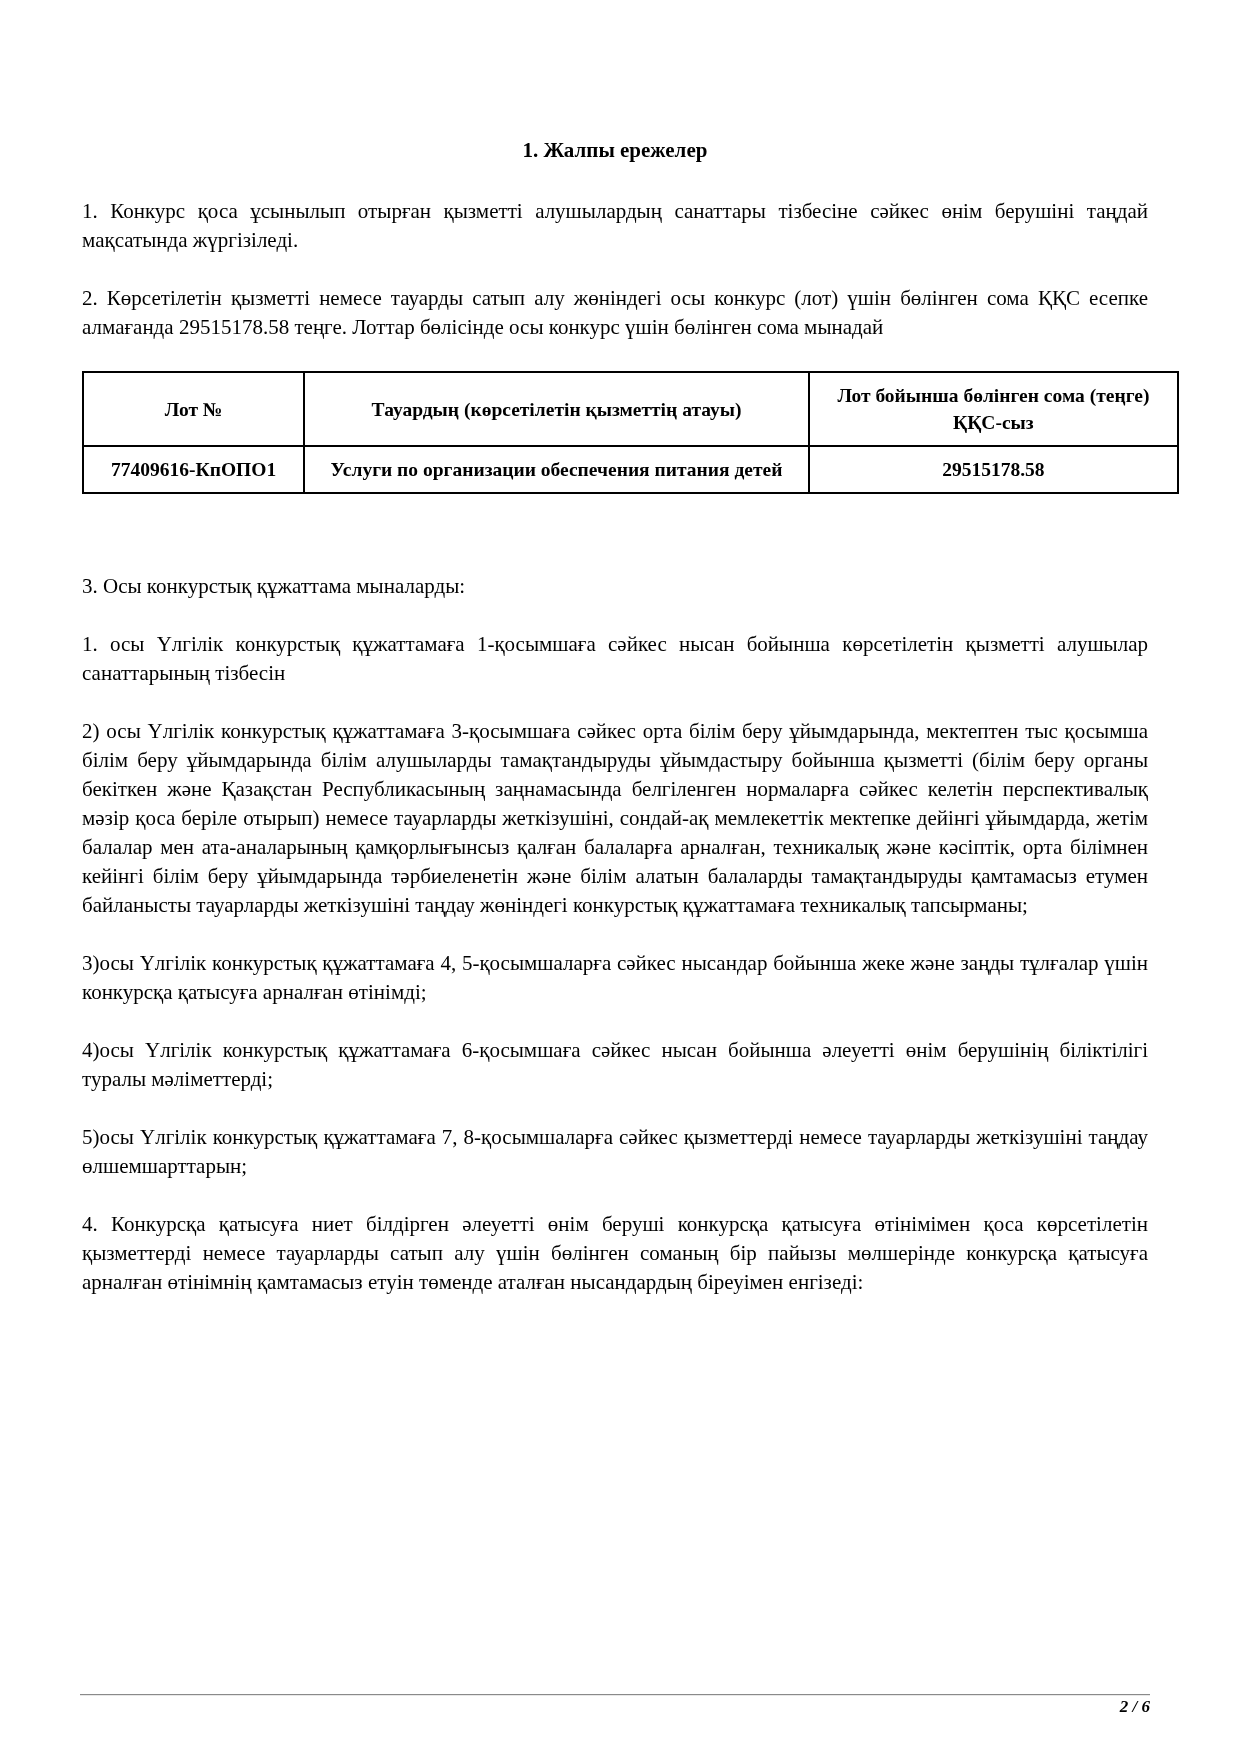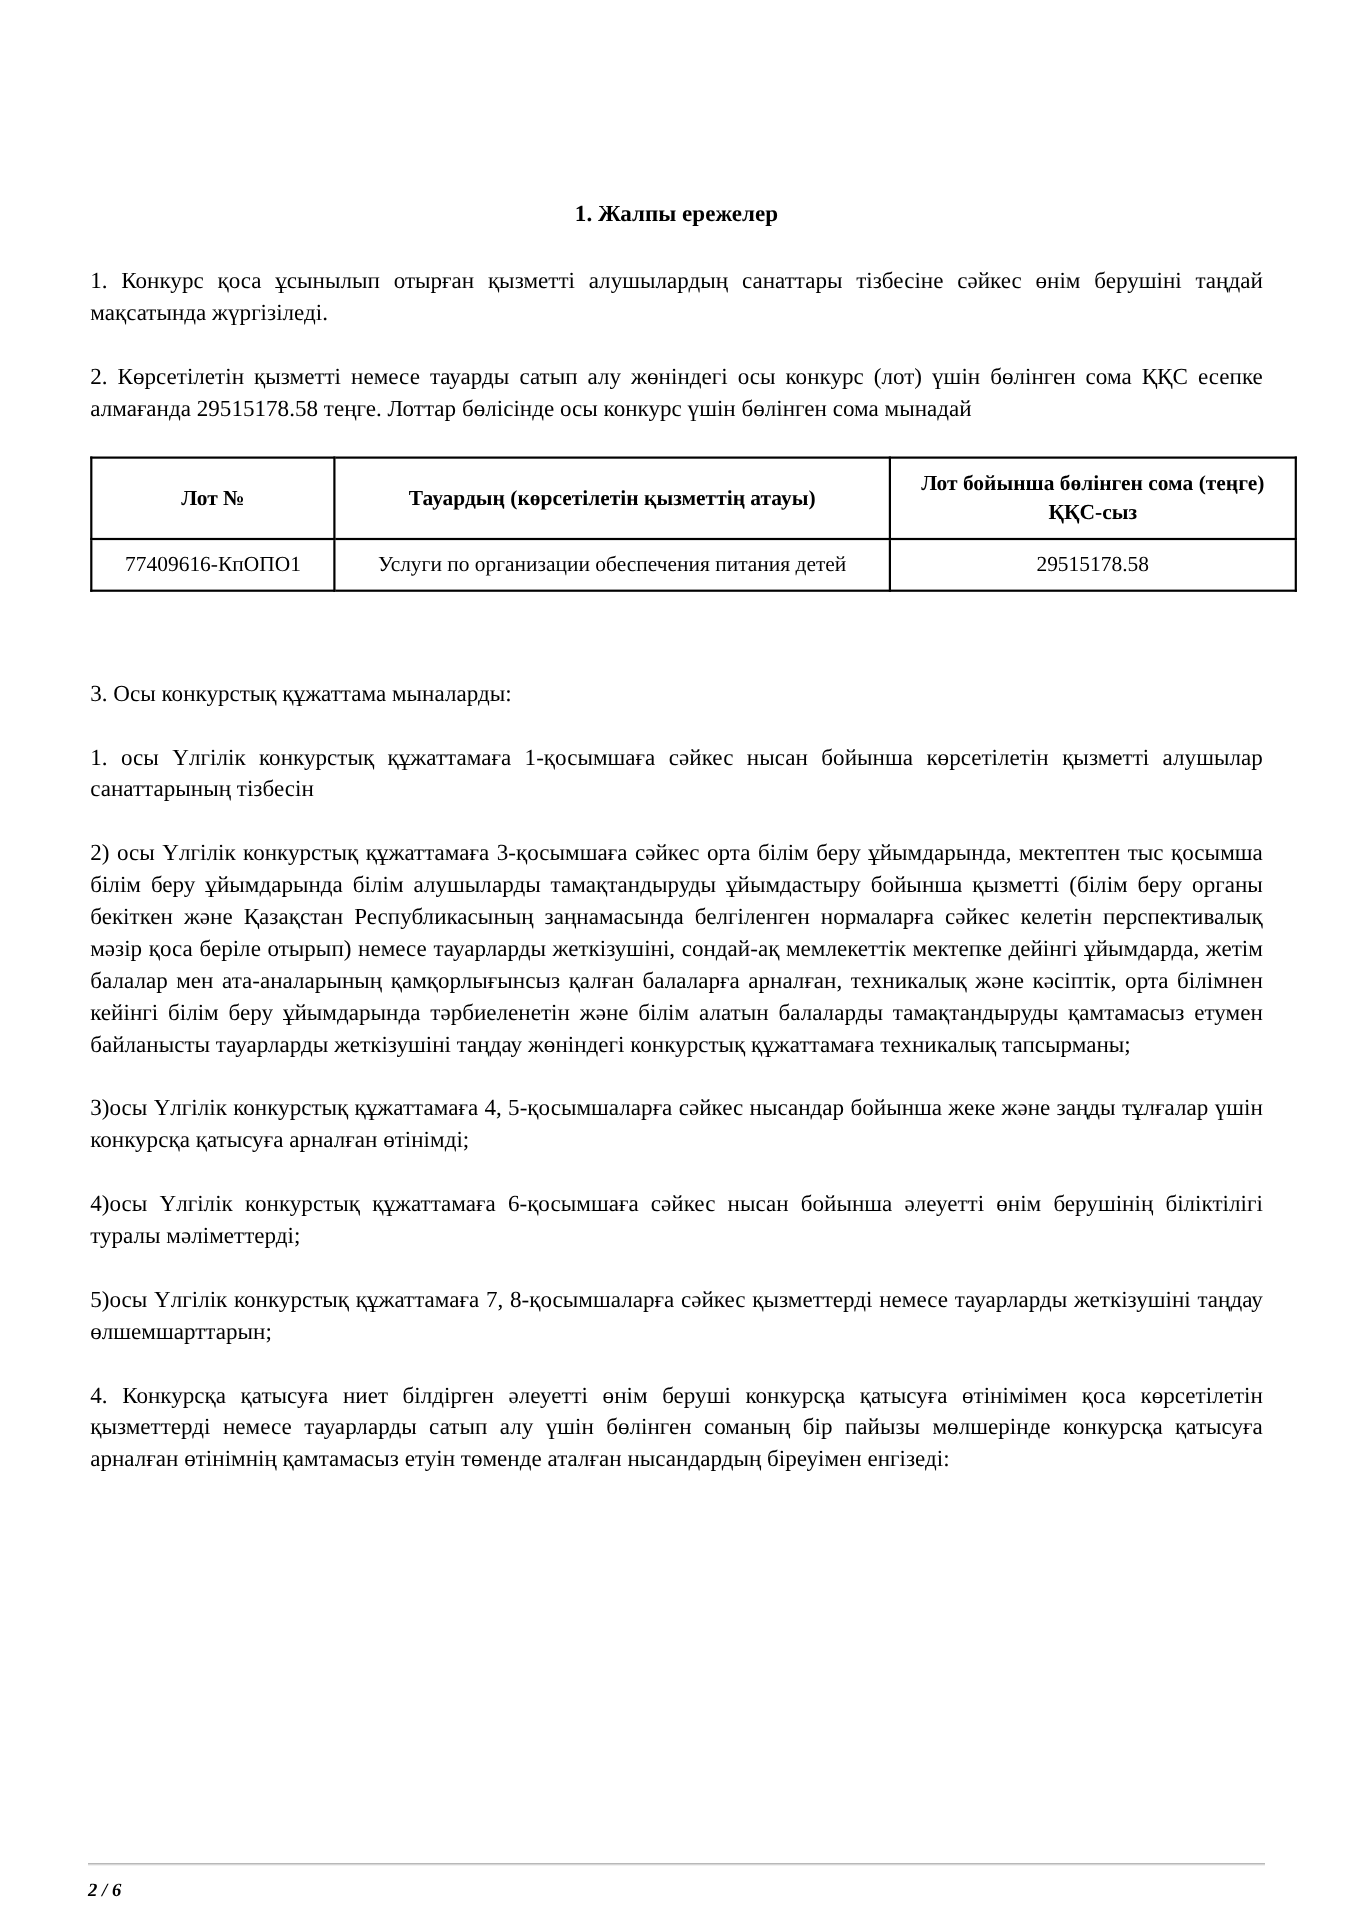--- a/index.html
+++ b/index.html
@@ -13,21 +13,20 @@
     color: #000000;
   }
   .page {
     padding: 138px 93px 0 82px;
   }
   .title {
     text-align: center;
     font-size: 21px;
     font-weight: bold;
     margin-bottom: 34px;
-    margin-top: 44px;
   }
   p.para {
     font-size: 21px;
     line-height: 29px;
     text-align: justify;
     margin-bottom: 29px;
   }
   table.lots-table {
     border-collapse: collapse;
     width: 1097px;
@@ -37,39 +36,40 @@
   table.lots-table col.c1 { width: 193px; }
   table.lots-table col.c2 { width: 440px; }
   table.lots-table col.c3 { width: 322px; }
   table.lots-table th, table.lots-table td {
     border: 2px solid #000000;
     text-align: center;
     vertical-align: middle;
     font-size: 19.5px;
     line-height: 27px;
     padding: 9px 4px;
+    font-weight: bold;
   }
   table.lots-table th { font-weight: bold; }
   .footer {
     position: absolute;
     left: 80px;
     right: 91px;
     top: 1694px;
   }
   .footer-rule {
     border-top: 1px solid #8a8a8a;
     border-bottom: 1px solid #e8e8e8;
     height: 2px;
   }
   .page-number {
-    text-align: left;
+    text-align: right;
     font-size: 17px;
     font-weight: bold;
     font-style: italic;
-    padding-top: 13px;
+    padding-top: 1px;
   }
 </style>
 </head>
 <body>
 
 <div class="page">
 
   <h1 class="title">1. Жалпы ережелер</h1>
 
   <p class="para">1. Конкурс қоса ұсынылып отырған қызметті алушылардың санаттары тізбесіне сәйкес өнім берушіні таңдай мақсатында жүргізіледі.</p>

